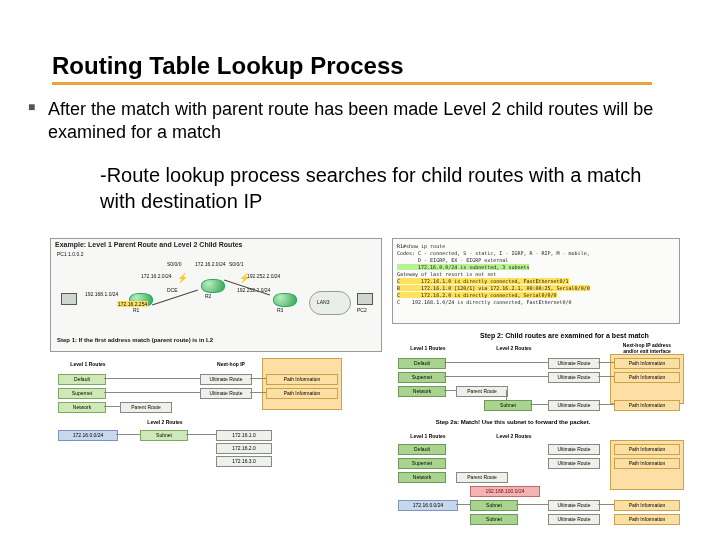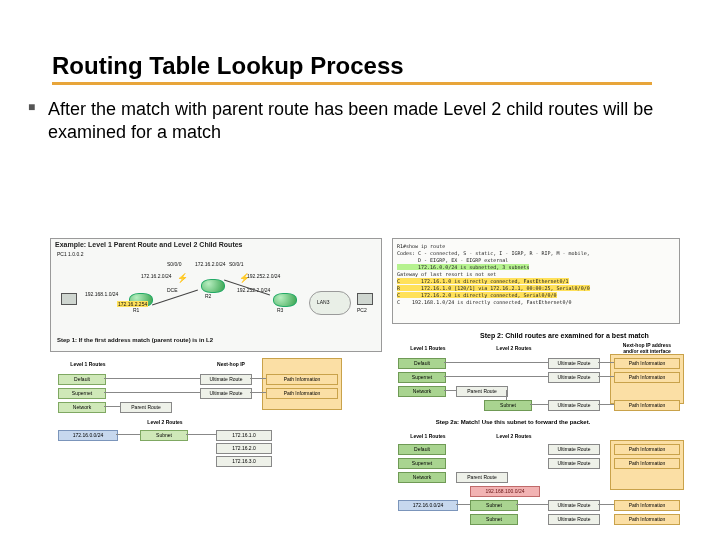--- a/index.html
+++ b/index.html
@@ -41,20 +41,21 @@
 
 <div class="slide">
 
   <div class="title">Routing Table Lookup Process</div>
 
   <div class="bullet">
     <span class="bullet-mark">■</span>
     <div class="bullet-text">After the match with parent route has been made Level 2 child routes will be examined for a match</div>
   </div>
 
+  <div class="sub">-Route lookup process searches for child routes with a match with destination IP</div>
 
   <div class="panel net">
     <div class="hdr">Example: Level 1 Parent Route and Level 2 Child Routes</div>
     <span class="lbl" style="left:6px;top:12px">PC1 1.0.0.2</span>
     <div class="pc" style="left:10px;top:54px"></div>
     <span class="lbl" style="left:34px;top:52px">192.168.1.0/24</span>
     <div class="rt" style="left:78px;top:54px"></div>
     <span class="lbl" style="left:82px;top:68px">R1</span>
     <span class="lbl" style="left:90px;top:34px">172.16.2.0/24</span>
     <span class="bolt" style="left:126px;top:34px">⚡</span>

